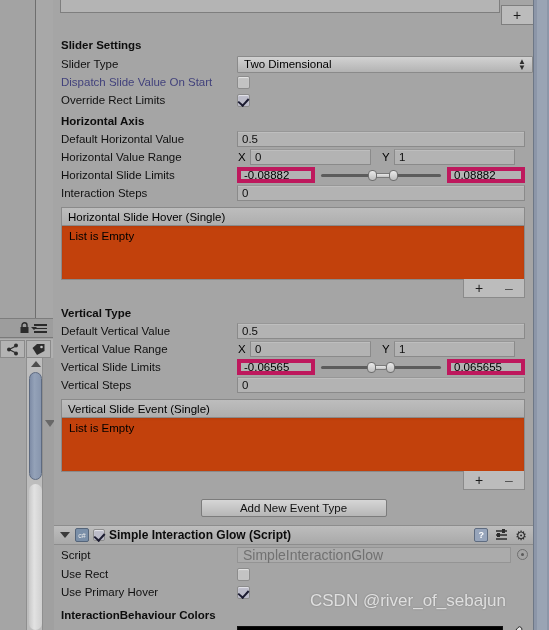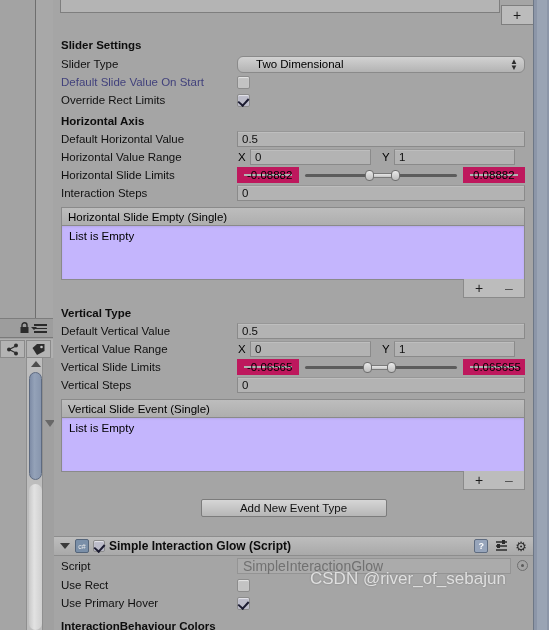--- a/index.html
+++ b/index.html
@@ -144,24 +144,24 @@
     height: 16px; background:#b3b3b3;
     border:1px solid #8a8a8a;
     border-top-color:#979797;
     font-size:11.5px; color:#0f0f0f;
     display:flex; align-items:center; padding-left:4px;
     box-shadow: inset 0 1px 0 #bebebe;
   }
   .field.grow { flex:1; margin-right:8px; }
 
   .popup {
-    height:17px; flex:1; margin-right:8px;
+    height:17px; flex:1; 
     background: linear-gradient(to bottom,#d2d2d2,#b3b3b3);
-    border:1px solid #8a8a8a; border-radius:6px;
-    display:flex; align-items:center; padding-left:18px;
+    border:1px solid #8a8a8a; border-radius:1px;
+    display:flex; align-items:center; padding-left:6px;
     font-size:11.5px; position:relative;
   }
   .popup .arrows {
     position:absolute; right:6px; top:2px; line-height:6px;
     font-size:8px; color:#2d2d2d; text-align:center;
   }
 
   .cbox {
     width:13px; height:13px; background:#c3c3c3;
     border:1px solid #8c8c8c; border-radius:2px;
@@ -175,21 +175,21 @@
     border-width:0 2.5px 2.5px 0; transform:rotate(42deg);
   }
 
   .vec2 { display:flex; flex:1; margin-right:8px; gap:0; }
   .vec2 .sub { display:flex; align-items:center; flex:1; }
   .vec2 .axis { width:13px; font-size:11.5px; padding-left:1px; }
   .vec2 .field { flex:1; margin-right:10px; }
 
   .minmax { display:flex; align-items:center; flex:1; margin-right:8px; }
   .minmax .num {
-    width:62px; height:16px; background:#b3b3b3; border:7px solid #be185d;
+    width:78px; height:16px; background:#b3b3b3; border:4px solid #be185d;
     font-size:11.5px; display:flex; align-items:center; padding-left:3px;
   }
   .slider-wrap { flex:1; position:relative; height:16px; margin:0 2px; }
   .slider-track {
     position:absolute; left:4px; right:4px; top:7px; height:3px;
     background:#5c5c5c; border-radius:2px;
   }
   .slider-fill {
     position:absolute; top:6px; height:5px;
     background:linear-gradient(to bottom,#e8e8e8,#c4c4c4);
@@ -204,35 +204,35 @@
   
   .ev-title {
     margin:0 8px 0 7px; height:18px;
     background:linear-gradient(to bottom,#bdbdbd,#aeaeae);
     border:1px solid #8a8a8a; border-bottom:none;
     display:flex; align-items:center; padding-left:6px;
     font-size:11.5px;
   }
   .ev-body {
     margin:0 8px 0 7px; height:55px;
-    background:#c4b5fd; border:1px solid #8a8a8a;
+    background:#c2410c; border:1px solid #8a8a8a;
     padding:4px 0 0 7px; font-size:11.5px;
     box-shadow: inset 0 1px 2px rgba(0,0,0,.08);
   }
   .ev-footer {
     position:relative; height:20px; margin:0 8px 0 7px;
   }
   .ev-footer .btns {
     position:absolute; right:0; top:-1px; width:62px; height:19px;
     background:#bcbcbc; border:1px solid #8a8a8a; border-top:none;
     display:flex; align-items:center;
   }
 
   .addbtn {
-    margin: 7px auto 11px auto; width:186px; height:18px;
+    margin: 7px auto 0 auto; width:186px; height:18px;
     background:linear-gradient(to bottom,#d6d6d6,#b6b6b6);
     border:1px solid #7c7c7c; border-radius:2px;
     display:flex; align-items:center; justify-content:center;
     font-size:11.5px; color:#111;
   }
 
   
   .comp-header {
     position:relative; height:20px;
     background:linear-gradient(to bottom,#bdbdbd,#a9a9a9);
@@ -271,21 +271,21 @@
 
   .colorrow { display:flex; align-items:center; }
   .swatch {
     flex:1; height:15px; margin-right:4px;
     border:1px solid #111; position:relative;
   }
   .eyedrop { width:16px; height:16px; position:relative; margin-right:6px; }
 
   
   .watermark {
-    position:absolute; left:310px; top:569px;
+    position:absolute; left:310px; top:591px;
     font-size:17px; color:rgba(255,255,255,.72);
     font-family:"Liberation Sans", sans-serif;
     white-space:nowrap; pointer-events:none;
     text-shadow: 0 0 2px rgba(0,0,0,.25);
   }
 </style>
 </head>
 <body>
 
 <div id="root">
@@ -348,21 +348,21 @@
 
     <div class="row">
       <div class="lbl">Slider Type</div>
       <div class="popup">
         <span>Two Dimensional</span>
         <span class="arrows">▲<br>▼</span>
       </div>
     </div>
 
     <div class="row">
-      <div class="lbl override">Default Slide Value On Start</div>
+      <div class="lbl override">Dispatch Slide Value On Start</div>
       <div class="cbox"></div>
     </div>
 
     <div class="row">
       <div class="lbl">Override Rect Limits</div>
       <div class="cbox checked"></div>
     </div>
 
     <div style="height:6px"></div>
     <div class="section-header">Horizontal Axis</div>
@@ -400,21 +400,21 @@
         <div class="num">0.08882</div>
       </div>
     </div>
 
     <div class="row">
       <div class="lbl">Interaction Steps</div>
       <div class="field grow">0</div>
     </div>
 
     <div style="height:5px"></div>
-    <div class="ev-title">Horizontal Slide Empty (Single)</div>
+    <div class="ev-title">Horizontal Slide Hover (Single)</div>
     <div class="ev-body">
       <span>List is Empty</span>
     </div>
     <div class="ev-footer">
       <div class="btns">
         <div class="eb-plus">+</div>
         <div class="eb-minus">–</div>
       </div>
     </div>
 

